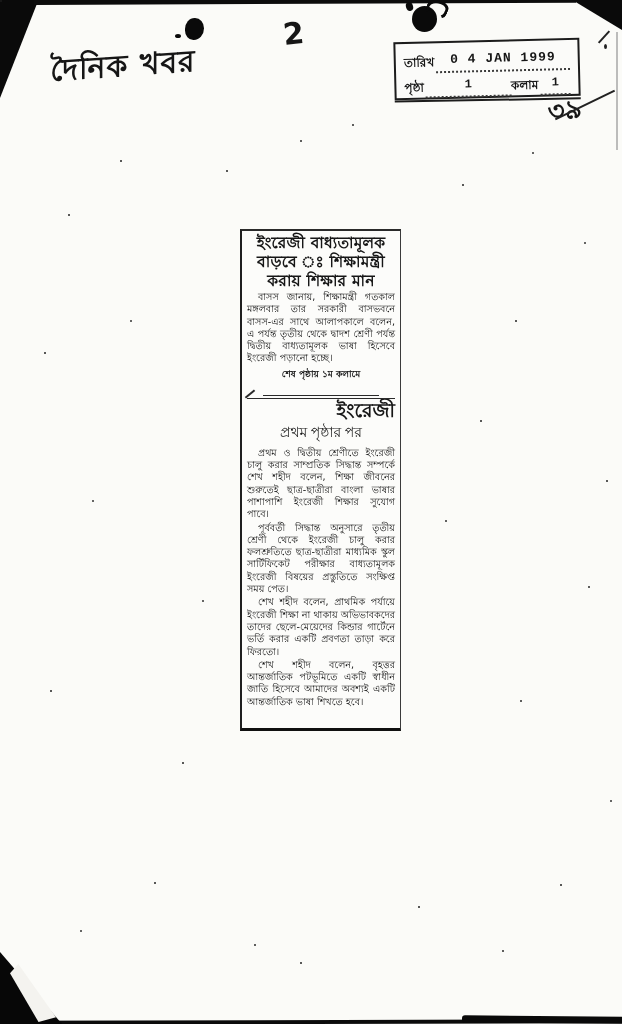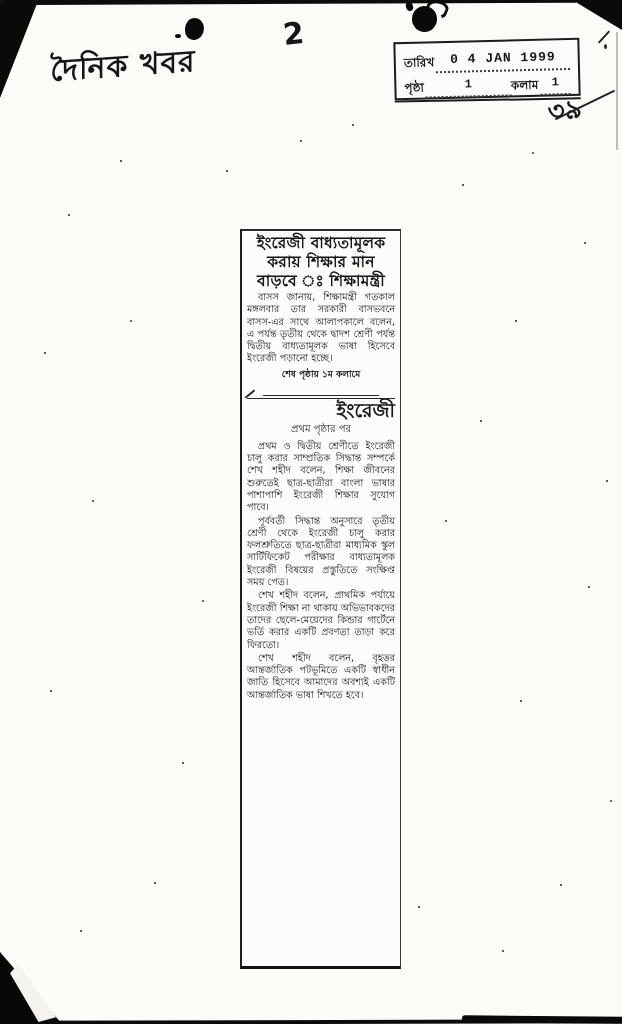--- a/index.html
+++ b/index.html
@@ -49,32 +49,32 @@
   .leader{border-bottom:2px dotted #3a3a3a;flex:1;text-align:center;padding:0 2px;}
   .leader.short{flex:0 0 26px;}
   .date-value{font-family:"Liberation Mono",monospace;font-size:13px;font-weight:bold;letter-spacing:1px;}
   .num-value{font-family:"Liberation Mono",monospace;font-size:12px;font-weight:bold;}
   
   .corner-mark{position:absolute;left:548px;top:90px;font-family:"DejaVu Sans",sans-serif;
     font-size:26px;font-weight:bold;transform:rotate(-6deg);}
   .corner-slash{position:absolute;left:552px;top:104px;width:66px;height:2px;background:#222;transform:rotate(-26deg);}
 
   
-  .clipping{position:absolute;left:240px;top:229px;width:161px;height:740px;box-sizing:border-box;
+  .clipping{position:absolute;left:240px;top:229px;width:161px;height:502px;box-sizing:border-box;
     border-top:2px solid #2a2a2a;border-left:2px solid #1f1f1f;border-right:1px solid #3a3a3a;border-bottom:3px solid #101010;
     padding:3px 5px 0 5px;overflow:hidden;background:#fcfcfa;
     font-family:"DejaVu Sans",sans-serif;}
   .headline{font-size:15.5px;font-weight:bold;line-height:19px;text-align:center;letter-spacing:.2px;}
   .clip-body p{margin:0 0 1px 0;font-size:9.6px;line-height:12.3px;text-align:justify;text-indent:11px;}
   .jump-note{font-size:9px;font-weight:bold;text-align:center;margin:2px auto 1px auto;width:78%;
     border-bottom:1px solid #2a2a2a;padding-bottom:13px;}
   .section-rule{border-top:1.5px solid #2a2a2a;margin:2px 0 0 0;position:relative;}
   .section-rule .tick{position:absolute;left:-3px;top:-6px;width:12px;height:2px;background:#2a2a2a;transform:rotate(-40deg);}
   .cont-head{font-size:19px;font-weight:bold;text-align:right;line-height:21px;margin-top:1px;}
-  .cont-sub{font-size:10px;text-align:center;margin-bottom:2px;}
+  .cont-sub{font-size:14px;text-align:center;margin-bottom:2px;font-family:Liberation Serif, serif;}
 
   
   .speck{position:absolute;left:0;top:0;width:2px;height:2px;background:#1d1d1d;border-radius:50%;
     box-shadow:120px 160px 0 #222,300px 140px 0 #2a2a2a,515px 320px 0 #222,92px 500px 0 #333,
     182px 762px 0 #222,520px 700px 0 #2a2a2a,560px 884px 0 #222,80px 930px 0 #333,
     300px 962px 0 #222,445px 520px 0 #2e2e2e,606px 480px 0 #222,202px 600px 0 #333,
     44px 352px 0 #222,352px 124px 0 #2a2a2a,462px 184px 0 #222,584px 242px 0 #333,
     154px 882px 0 #222,254px 944px 0 #2a2a2a,418px 906px 0 #222,532px 152px 0 #333,
     68px 214px 0 #222,588px 586px 0 #2a2a2a,480px 420px 0 #222,130px 320px 0 #333,
     226px 170px 0 #222,502px 950px 0 #2a2a2a,50px 690px 0 #222,610px 800px 0 #333;}
@@ -118,22 +118,22 @@
         <span class="num-value">1</span>
       </span>
     </div>
   </div>
   <div class="corner-mark">৩৯</div>
   <div class="corner-slash"></div>
 
   <div class="clipping">
     <div class="headline">
       <div>ইংরেজী বাধ্যতামূলক</div>
+      <div>বাড়বে ঃ শিক্ষামন্ত্রী</div>
       <div>করায় শিক্ষার মান</div>
-      <div>বাড়বে ঃ শিক্ষামন্ত্রী</div>
     </div>
     <div class="clip-body">
       <p>বাসস জানায়, শিক্ষামন্ত্রী গতকাল মঙ্গলবার তার সরকারী বাসভবনে বাসস-এর সাথে আলাপকালে বলেন, এ পর্যন্ত তৃতীয় থেকে দ্বাদশ শ্রেণী পর্যন্ত দ্বিতীয় বাধ্যতামূলক ভাষা হিসেবে ইংরেজী পড়ানো হচ্ছে।</p>
     </div>
     <div class="jump-note">শেষ পৃষ্ঠায় ১ম কলামে</div>
     <div class="section-rule">
         <span class="tick"></span>
       </div>
     <div class="cont-head">ইংরেজী</div>
     <div class="cont-sub">প্রথম পৃষ্ঠার পর</div>

